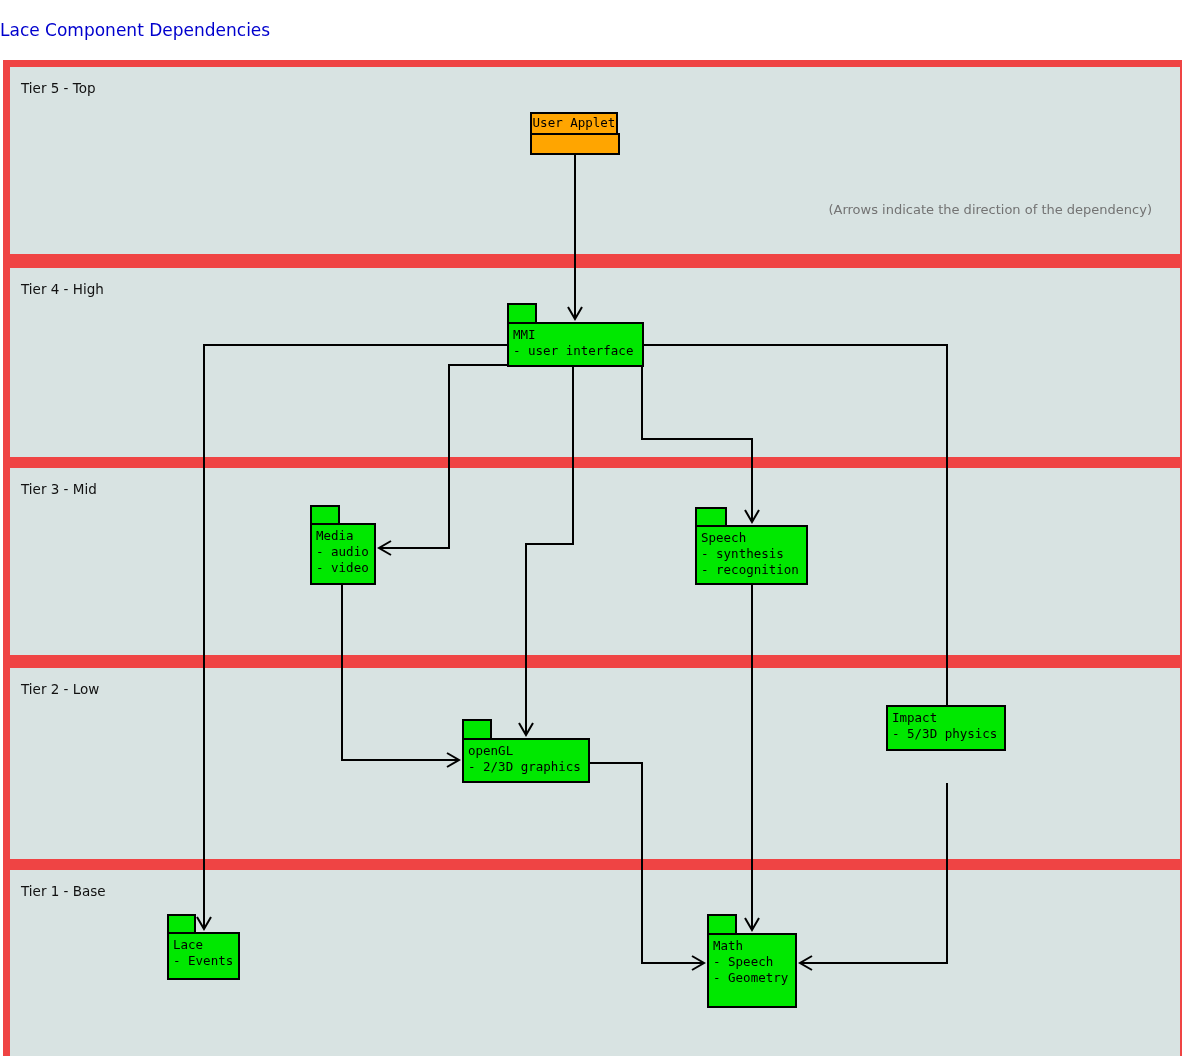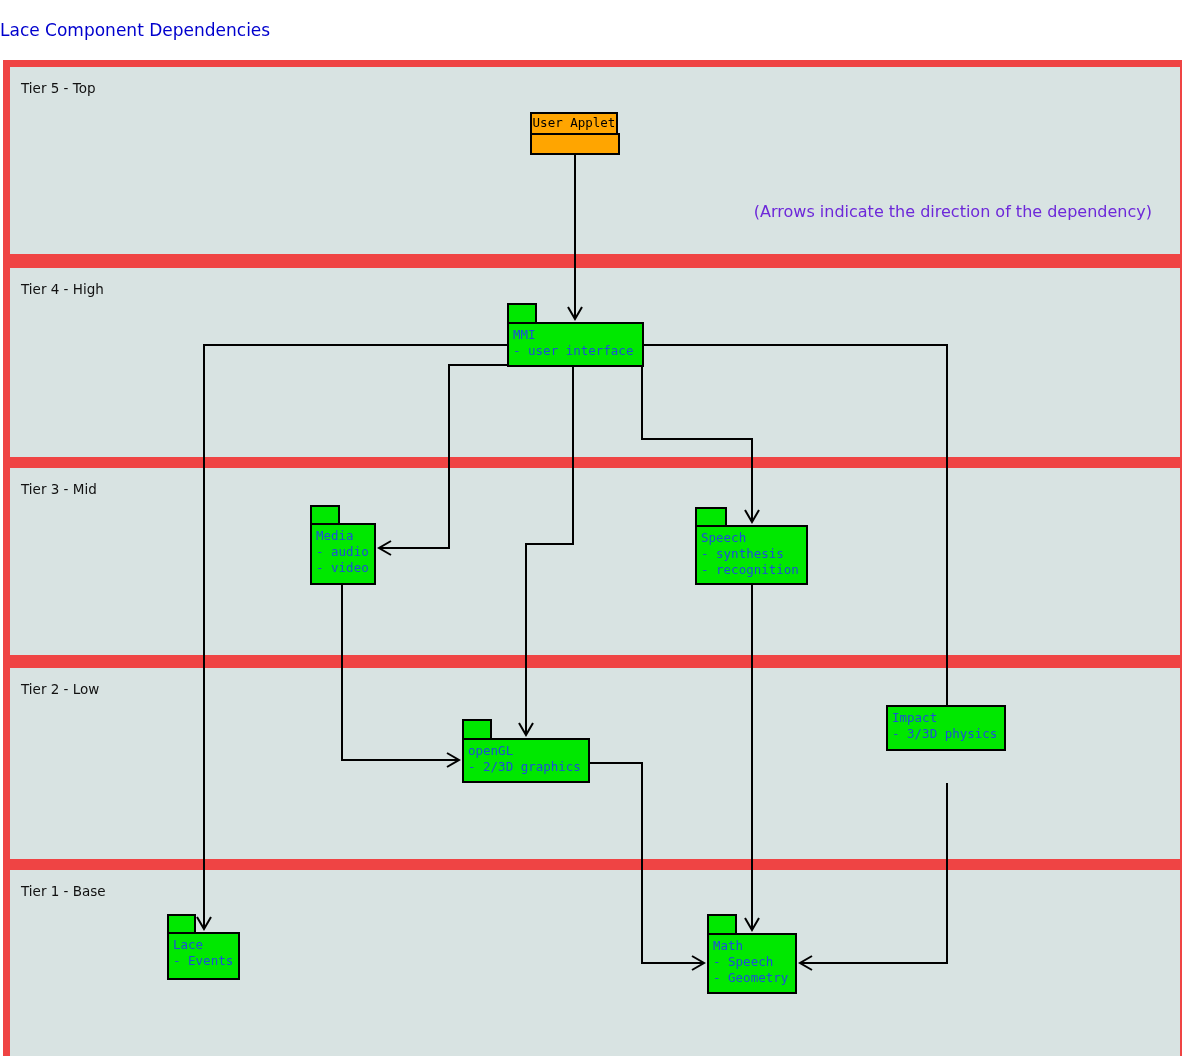--- a/index.html
+++ b/index.html
@@ -7,29 +7,29 @@
     --title:#0000cd; --line:#000000;
   }
   html,body{margin:0;padding:0;background:#ffffff;}
   #canvas{position:relative;width:1182px;height:1056px;background:#ffffff;
           font-family:"DejaVu Sans","Liberation Sans",sans-serif;overflow:hidden;}
   .title{position:absolute;left:0;top:20px;width:1140px;
          font-size:17px;color:var(--title);}
   .tier{position:absolute;left:3px;width:1170px;background:var(--tier);
         border:7px solid #ef4444;}
   .tier-label{position:absolute;left:11px;top:13px;font-size:13.5px;color:#111;}
-  .note{position:absolute;top:202px;right:30px;font-size:16px;color:#6d28d9;}
+  .note{position:absolute;top:202px;right:30px;font-size:13px;color:#737373;}
   svg.wires{position:absolute;left:0;top:0;z-index:5;}
   svg.wires polyline{fill:none;stroke:var(--line);stroke-width:2;}
   .comp{position:absolute;z-index:10;}
   .ctab,.cbody{position:absolute;border:2px solid #000;background:var(--component);
                box-sizing:border-box;}
   .applet .ctab,.applet .cbody{background:var(--applet);}
   .cbody{font-family:"DejaVu Sans Mono","Liberation Mono",monospace;
-         font-size:12.5px;line-height:16px;color:#1d4ed8;padding:3px 0 0 4px;
+         font-size:12.5px;line-height:16px;color:#000000;padding:3px 0 0 4px;
          white-space:nowrap;}
   .ctab.named{font-family:"DejaVu Sans Mono","Liberation Mono",monospace;
               font-size:12.5px;line-height:18px;color:#000;text-align:center;
               white-space:nowrap;}
 </style>
 </head>
 <body>
 
 <div id="canvas">
 
@@ -107,34 +107,34 @@
     <div class="cbody" style="left:462px;top:738px;width:128px;height:45px;">
       <div>openGL</div>
       <div>- 2/3D graphics</div>
     </div>
   </div>
 
   <div class="comp">
     <div class="ctab" style="left:886px;top:717px;width:30px;height:22px;"></div>
     <div class="cbody" style="left:886px;top:705px;width:120px;height:46px;">
       <div>Impact</div>
-      <div>- 3/3D physics</div>
+      <div>- 5/3D physics</div>
     </div>
   </div>
 
   <div class="comp">
     <div class="ctab" style="left:167px;top:914px;width:29px;height:20px;"></div>
     <div class="cbody" style="left:167px;top:932px;width:73px;height:48px;">
       <div>Lace</div>
       <div>- Events</div>
     </div>
   </div>
 
   <div class="comp">
     <div class="ctab" style="left:707px;top:914px;width:30px;height:21px;"></div>
-    <div class="cbody" style="left:707px;top:933px;width:90px;height:61px;">
+    <div class="cbody" style="left:707px;top:933px;width:90px;height:75px;">
       <div>Math</div>
       <div>- Speech</div>
       <div>- Geometry</div>
     </div>
   </div>
 
 </div>
 
 </body></html>

